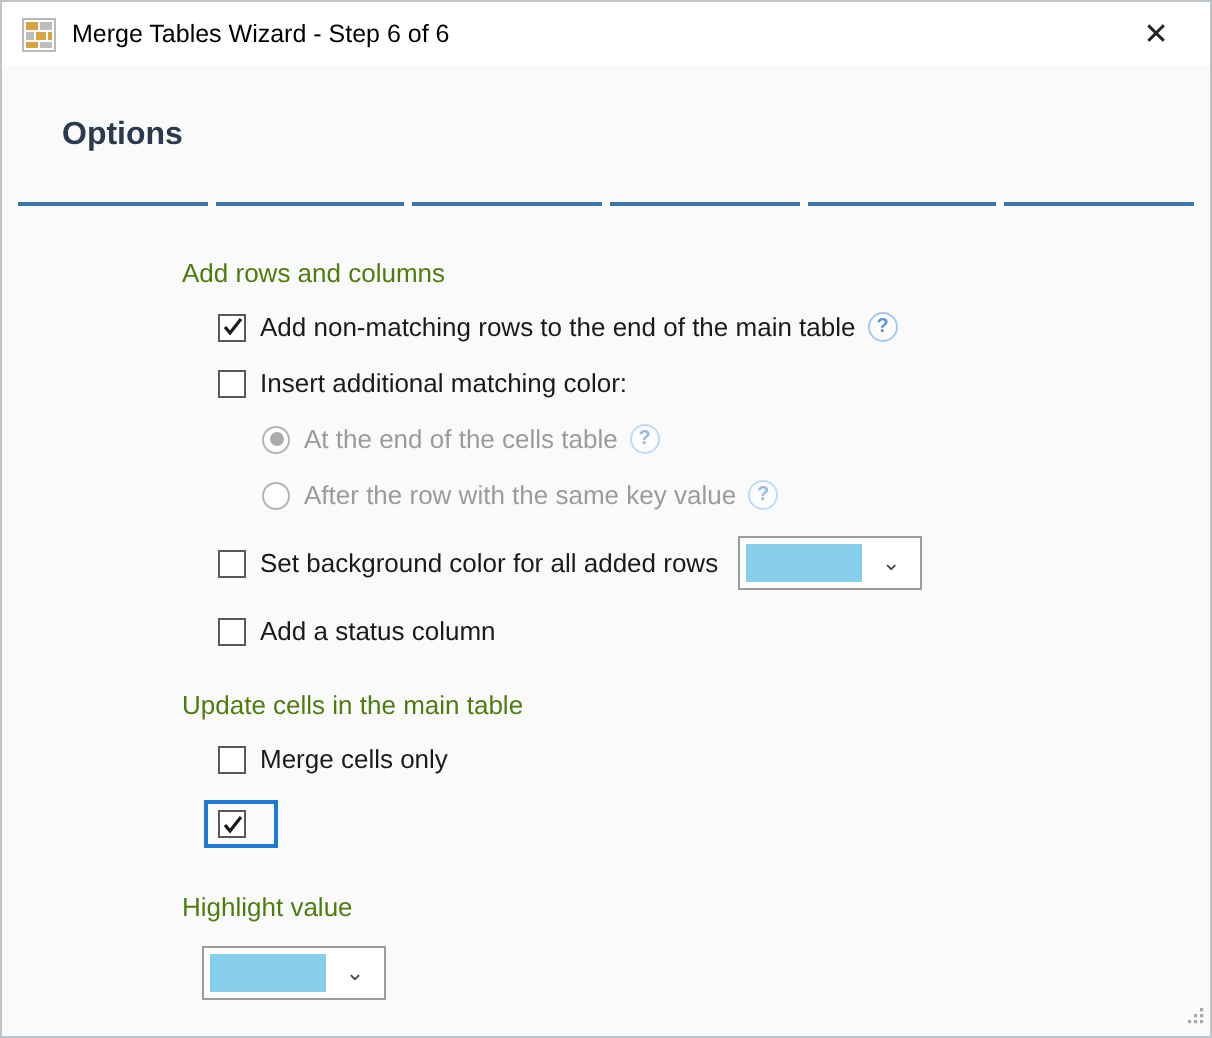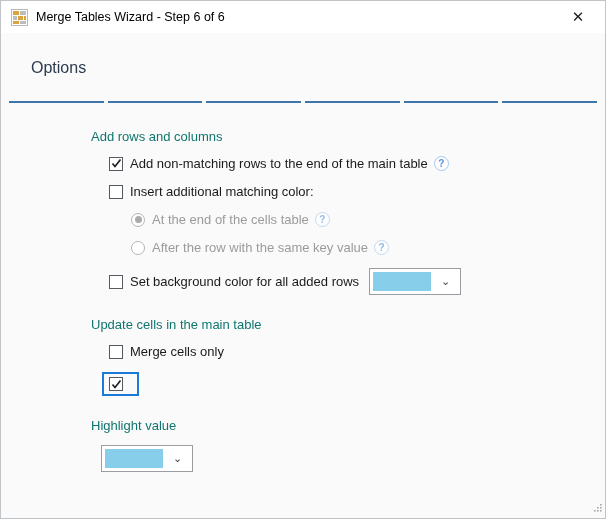--- a/index.html
+++ b/index.html
@@ -25,28 +25,28 @@
     padding: 0 10px; flex: none;
   }
   .app-icon { width: 17px; height: 17px; margin-right: 8px; flex: none; }
   .titlebar-title { font-size: 12.5px; color: #000000; flex: 1; }
   .close-btn {
     width: 34px; height: 32px; display: flex; align-items: center; justify-content: center;
     font-size: 15px; color: #222; cursor: default;
   }
   
   .header { padding: 26px 30px 0 30px; flex: none; }
-  .page-heading { font-size: 16px; color: #2b3a4d; font-weight: 400; }
+  .page-heading { font-size: 16px; color: #2b3a4d; font-weight: 700; }
   .steps {
     display: flex; gap: 4px; margin: 24px 8px 0 8px; flex: none;
   }
   .step-seg { flex: 1; height: 2px; background: #3c76ab; }
   
   .content { flex: 1; padding: 26px 0 0 90px; background: #fafafa; }
-  .section-title { color: #0f766e; margin-bottom: 12px; }
+  .section-title { color: #4d7c0f; margin-bottom: 12px; }
   .section { margin-bottom: 22px; }
   .opt-row {
     display: flex; align-items: center;
     padding-left: 18px; margin-bottom: 13px; min-height: 15px;
   }
   .opt-row.radio-row { padding-left: 40px; color: #9b9b9b; }
   .opt-row.highlighted {
     border: 2px solid #1b7ad6; background: #fafafa;
     padding: 3px 7px 3px 5px; margin-left: 11px; width: max-content;
     margin-bottom: 13px;
@@ -162,20 +162,24 @@
         <div class="opt-row">
           <span class="checkbox"></span>
           <span class="label">Set background color for all added rows</span>
         </div>
         <span class="color-dropdown">
           <span class="color-swatch"></span>
           <span class="dropdown-chevron">⌄</span>
         </span>
       </div>
 
+      <div class="opt-row">
+        <span class="checkbox"></span>
+        <span class="label">Add a status column</span>
+      </div>
     </div>
 
     <div class="section">
       <div class="section-title">Update cells in the main table</div>
 
       <div class="opt-row">
         <span class="checkbox"></span>
         <span class="label">Merge cells only</span>
       </div>
 

